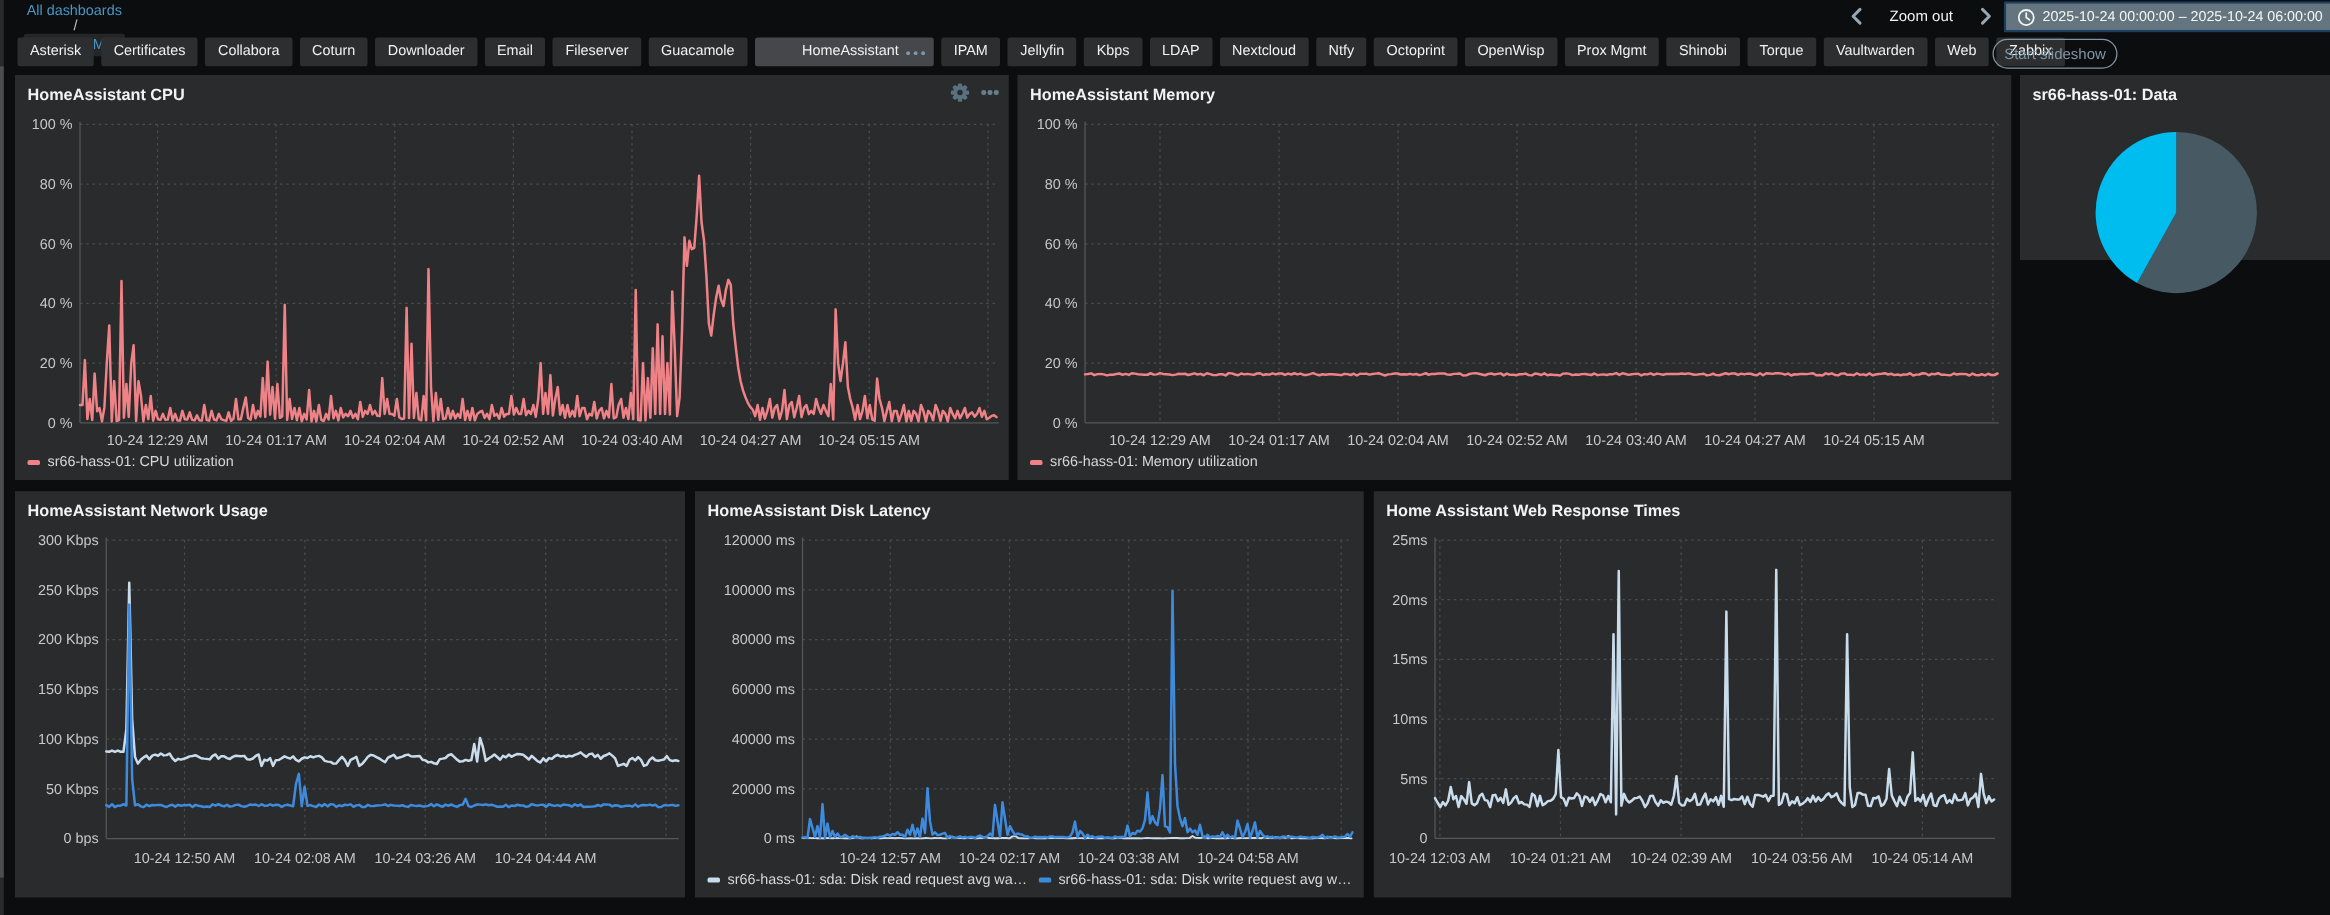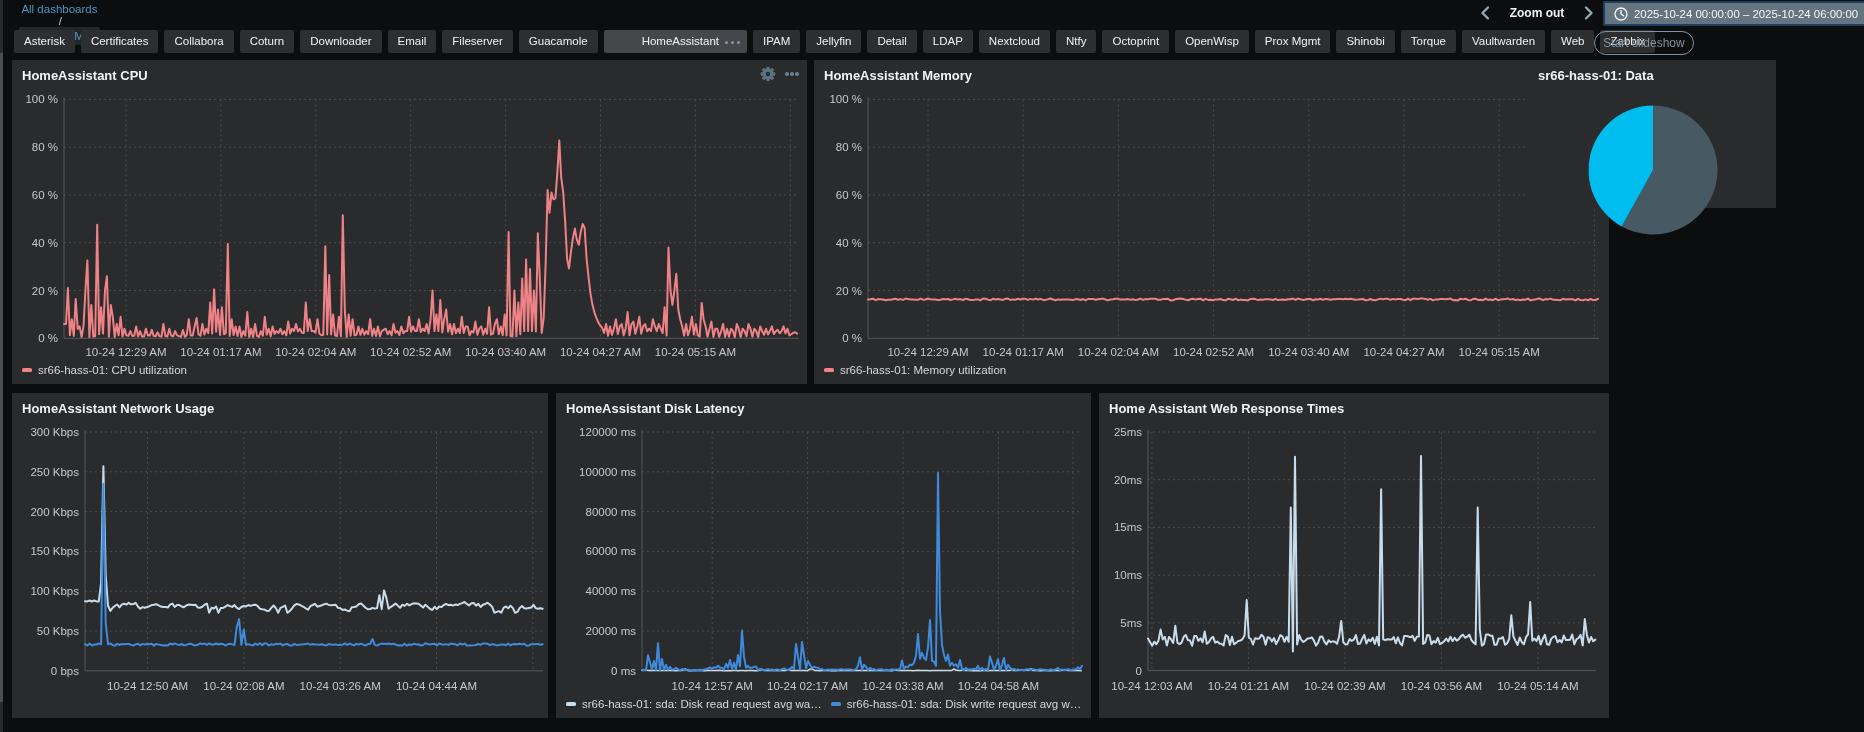--- a/index.html
+++ b/index.html
@@ -6,21 +6,21 @@
 .leftbar { position:absolute; left:0; top:0; width:3px; height:732px; background:#282b2d; }
 .leftbar .top { position:absolute; left:0; top:53px; width:3px; height:649px; background:#4a4e51; }
 .crumbs { position:absolute; left:19px; top:3px; display:flex; align-items:center;
   font-size:11.5px; color:#8d9396;flex-direction:column; }
 .crumbs a { color:#4796c4; text-decoration:none; }
 .crumb-sel { background:#24272a; color:#4796c4; padding:3px 8px; border-radius:2px; }
 .crumb-sep { margin:0 3px 0 5px; color:#c0c4c6; }
 .larr { position:absolute; left:1479px; top:5px; }
 .rarr { position:absolute; left:1583px; top:5px; }
 .zoomout { position:absolute; left:1502px; top:6px; width:70px; text-align:center;
-  color:#f0f2f3; font-size:12px;font-weight:bold; }
+  color:#f0f2f3; font-size:12px; }
 .timebtn { position:absolute; left:1603px; top:1px; display:flex; align-items:center;
   background:#64757f; border:2px solid #1c3e5f; border-right:none; color:#f4f6f7;
   font-size:11.4px; height:25px; padding:0 0 0 9px; border-radius:2px 0 0 2px;
   width:261px; white-space:nowrap; }
 .tabs { position:absolute; left:14px; top:30px; display:flex; gap:6px; }
 .tab { background:#2d2e2f; color:#f1f2f3; font-size:11.5px; height:23px; line-height:23px;
   padding:0 10px; border-radius:2px; white-space:nowrap; }
 .tab.sel { background:#45474a; padding-right:28px; position:relative;padding-left:38px; }
 .tdots { position:absolute; right:7px; top:10.5px; display:flex; gap:3px; }
 .tdots i { width:3px; height:3px; border-radius:50%; background:#7e99ac; display:block; }
@@ -64,21 +64,21 @@
     <div class="tab">Email</div>
     <div class="tab">Fileserver</div>
     <div class="tab">Guacamole</div>
     <div class="tab sel">HomeAssistant<span class="tdots">
         <i></i>
         <i></i>
         <i></i>
       </span></div>
     <div class="tab">IPAM</div>
     <div class="tab">Jellyfin</div>
-    <div class="tab">Detail</div>
+    <div class="tab">Kbps</div>
     <div class="tab">LDAP</div>
     <div class="tab">Nextcloud</div>
     <div class="tab">Ntfy</div>
     <div class="tab">Octoprint</div>
     <div class="tab">OpenWisp</div>
     <div class="tab">Prox Mgmt</div>
     <div class="tab">Shinobi</div>
     <div class="tab">Torque</div>
     <div class="tab">Vaultwarden</div>
     <div class="tab">Web</div>
@@ -176,21 +176,21 @@
       <text x="590.0" y="296" text-anchor="middle" font-family="&quot;Liberation Sans&quot;, sans-serif" font-size="11.5" fill="#c6c8ca">10-24 04:27 AM</text>
       <text x="685.2" y="296" text-anchor="middle" font-family="&quot;Liberation Sans&quot;, sans-serif" font-size="11.5" fill="#c6c8ca">10-24 05:15 AM</text>
       <polyline points="54.0,239.5 56.5,239.2 59.0,238.7 61.5,240.1 64.0,239.3 66.5,239.2 69.0,239.5 71.5,240.3 74.0,239.8 76.5,239.8 79.0,239.2 81.5,238.8 84.0,239.8 86.5,239.1 89.0,239.9 91.5,238.6 94.0,238.9 96.5,239.4 99.0,239.6 101.5,239.8 104.0,239.8 106.5,238.6 109.0,239.7 111.5,239.5 114.0,238.5 116.5,239.2 119.0,239.4 121.5,239.6 124.0,240.1 126.5,239.7 129.0,239.0 131.5,239.2 134.0,239.0 136.5,240.0 139.0,239.4 141.5,238.7 144.0,239.6 146.5,239.1 149.0,240.2 151.5,238.6 154.0,239.3 156.5,240.0 159.0,240.1 161.5,239.4 164.0,239.4 166.5,240.3 169.0,238.5 171.5,238.7 174.0,239.6 176.5,240.2 179.0,238.8 181.5,239.5 184.0,239.1 186.5,239.5 189.0,239.9 191.5,238.8 194.0,238.6 196.5,240.0 199.0,239.4 201.5,239.7 204.0,238.7 206.5,239.5 209.0,238.8 211.5,238.8 214.0,239.9 216.5,238.9 219.0,239.6 221.5,238.6 224.0,239.5 226.5,238.9 229.0,239.9 231.5,239.9 234.0,239.3 236.5,238.5 239.0,239.5 241.5,240.2 244.0,239.4 246.5,239.8 249.0,239.4 251.5,239.4 254.0,239.6 256.5,239.8 259.0,240.1 261.5,239.1 264.0,239.3 266.5,240.0 269.0,239.0 271.5,240.4 274.0,239.0 276.5,239.1 279.0,238.9 281.5,239.7 284.0,239.2 286.5,238.9 289.0,238.6 291.5,239.5 294.0,240.4 296.5,239.5 299.0,239.3 301.5,238.8 304.0,238.8 306.5,239.6 309.0,239.4 311.5,239.6 314.0,239.1 316.5,239.7 319.0,239.2 321.5,240.1 324.0,239.5 326.5,238.6 329.0,239.8 331.5,239.1 334.0,239.2 336.5,238.8 339.0,238.8 341.5,238.8 344.0,239.7 346.5,239.8 349.0,239.1 351.5,239.0 354.0,238.8 356.5,240.4 359.0,240.3 361.5,239.2 364.0,238.7 366.5,238.5 369.0,239.0 371.5,239.6 374.0,240.2 376.5,239.2 379.0,238.8 381.5,239.6 384.0,239.1 386.5,238.7 389.0,240.3 391.5,238.9 394.0,239.9 396.5,239.7 399.0,240.2 401.5,239.4 404.0,239.4 406.5,238.9 409.0,240.1 411.5,240.3 414.0,238.8 416.5,239.2 419.0,240.0 421.5,238.7 424.0,240.2 426.5,239.6 429.0,239.9 431.5,239.9 434.0,240.4 436.5,238.9 439.0,238.7 441.5,239.1 444.0,240.1 446.5,239.6 449.0,239.8 451.5,239.3 454.0,239.2 456.5,239.6 459.0,240.0 461.5,238.8 464.0,240.1 466.5,239.7 469.0,239.5 471.5,240.0 474.0,239.3 476.5,239.3 479.0,238.5 481.5,239.9 484.0,238.6 486.5,239.2 489.0,239.9 491.5,239.4 494.0,239.1 496.5,239.0 499.0,240.3 501.5,239.3 504.0,239.5 506.5,238.7 509.0,239.9 511.5,238.9 514.0,239.3 516.5,239.8 519.0,239.2 521.5,239.2 524.0,239.1 526.5,239.1 529.0,239.2 531.5,238.8 534.0,239.2 536.5,238.7 539.0,239.2 541.5,239.8 544.0,239.6 546.5,239.3 549.0,239.0 551.5,240.3 554.0,239.9 556.5,239.0 559.0,240.1 561.5,240.2 564.0,239.4 566.5,238.6 569.0,239.4 571.5,238.7 574.0,238.8 576.5,239.9 579.0,238.9 581.5,239.5 584.0,238.9 586.5,239.0 589.0,239.8 591.5,240.2 594.0,238.6 596.5,240.2 599.0,238.6 601.5,238.8 604.0,239.1 606.5,238.6 609.0,238.6 611.5,238.9 614.0,239.7 616.5,238.9 619.0,240.4 621.5,239.4 624.0,239.6 626.5,239.1 629.0,239.1 631.5,239.3 634.0,238.9 636.5,238.6 639.0,240.2 641.5,240.0 644.0,240.4 646.5,238.7 649.0,239.4 651.5,238.7 654.0,240.0 656.5,240.3 659.0,238.9 661.5,238.7 664.0,239.9 666.5,239.7 669.0,240.2 671.5,238.6 674.0,239.9 676.5,239.5 679.0,240.2 681.5,238.7 684.0,240.2 686.5,239.6 689.0,239.2 691.5,239.0 694.0,238.6 696.5,239.6 699.0,239.0 701.5,240.1 704.0,239.6 706.5,240.2 709.0,239.5 711.5,239.7 714.0,238.6 716.5,240.4 719.0,239.7 721.5,239.6 724.0,238.6 726.5,238.8 729.0,240.2 731.5,239.1 734.0,239.4 736.5,238.6 739.0,239.7 741.5,239.7 744.0,240.1 746.5,240.2 749.0,238.8 751.5,239.6 754.0,239.2 756.5,239.2 759.0,239.3 761.5,240.4 764.0,238.9 766.5,240.0 769.0,240.2 771.5,239.4 774.0,240.3 776.5,239.0 779.0,240.0 781.5,240.0 784.0,238.8" fill="none" stroke="#ee8287" stroke-width="2" stroke-linejoin="round" stroke-linecap="round"></polyline>
     </svg>
   <div class="ptitle">HomeAssistant Memory</div>
   <div class="legend">
       <span class="litem"><span class="lsq" style="background:#ee8287"></span>sr66-hass-01: Memory utilization</span>
     </div>
 </div>
 
-<div class="panel" style="left:1528px;top:60px;width:248px;height:148px">
+<div class="panel" style="left:1616px;top:60px;width:248px;height:148px">
   <svg width="248" height="191" xmlns="http://www.w3.org/2000/svg" style="position:absolute;left:0;top:0">
       <path d="M125,110 L125.0,45.5 A64.5,64.5 0 1 1 93.7,166.4 Z" fill="#475a64"></path>
       <path d="M125,110 L93.7,166.4 A64.5,64.5 0 0 1 125.0,45.5 Z" fill="#00bdf0"></path>
     </svg>
   <div class="ptitle">sr66-hass-01: Data</div>
 </div>
 
 <div class="panel" style="left:12px;top:393px;width:536px;height:325px">
   <svg width="536" height="325" xmlns="http://www.w3.org/2000/svg" style="position:absolute;left:0;top:0">
       <line x1="73" y1="39.0" x2="531" y2="39.0" stroke="#4a4c4e" stroke-width="1" stroke-dasharray="2,3"></line>

